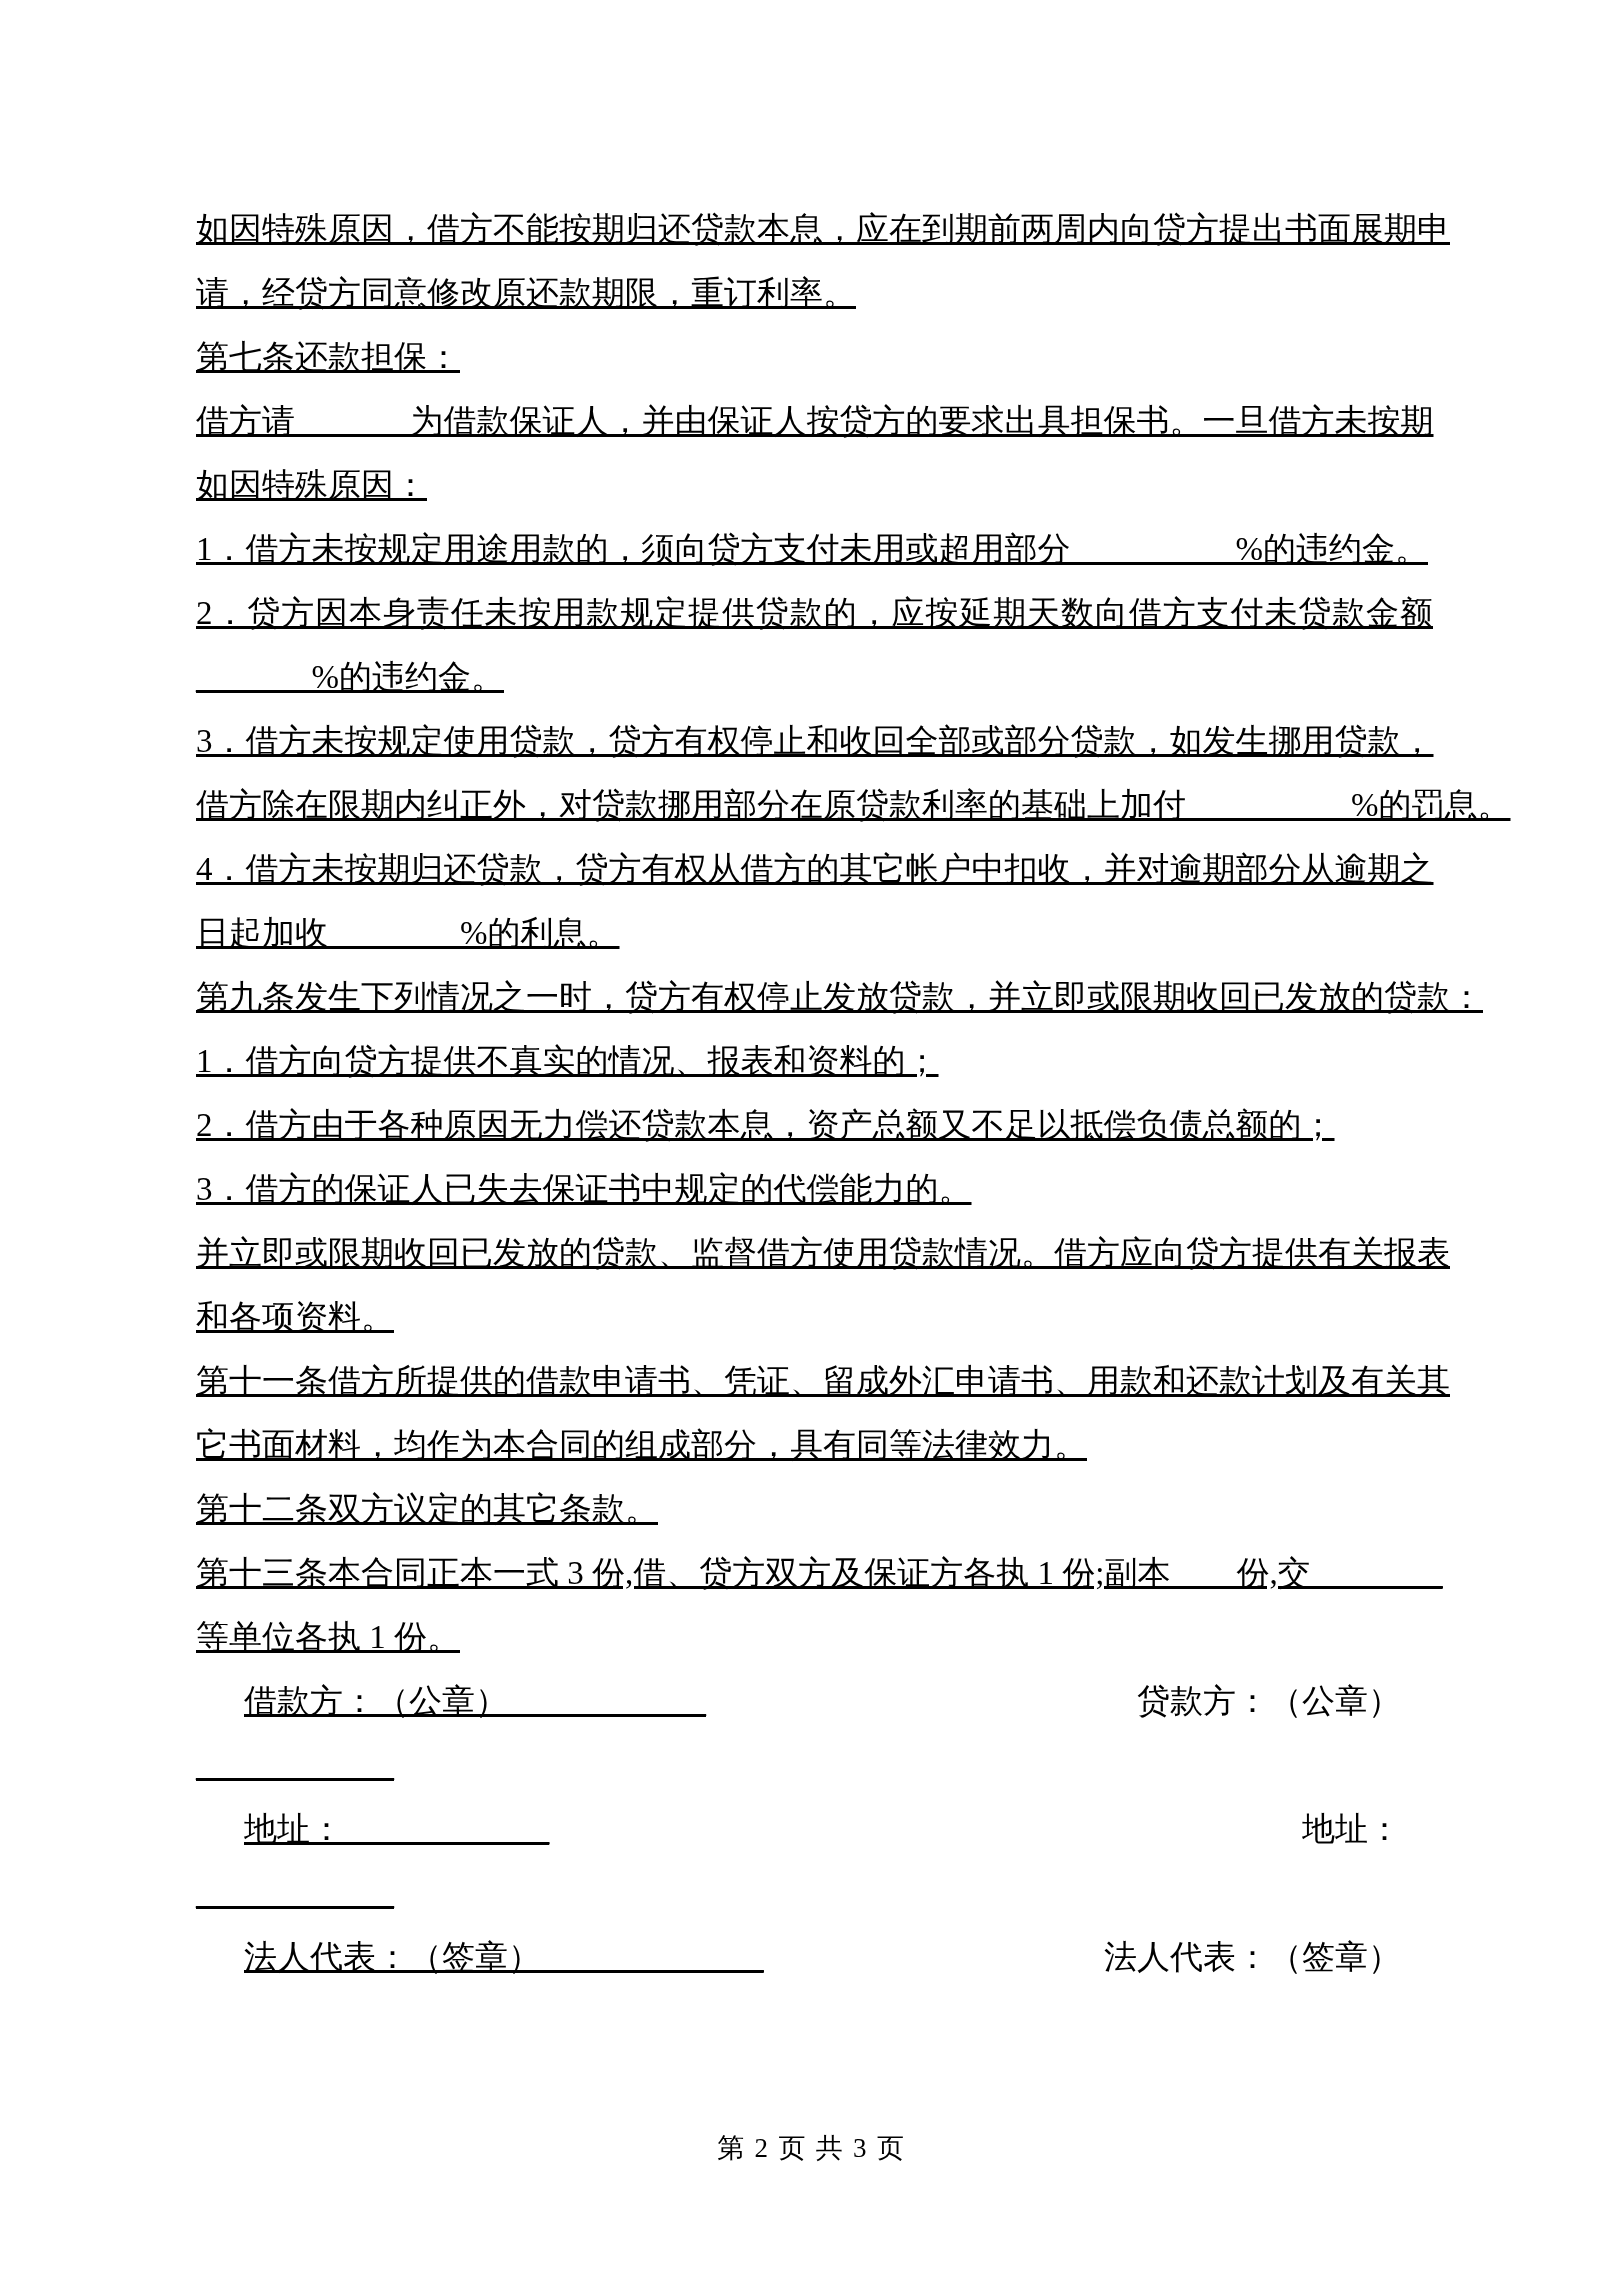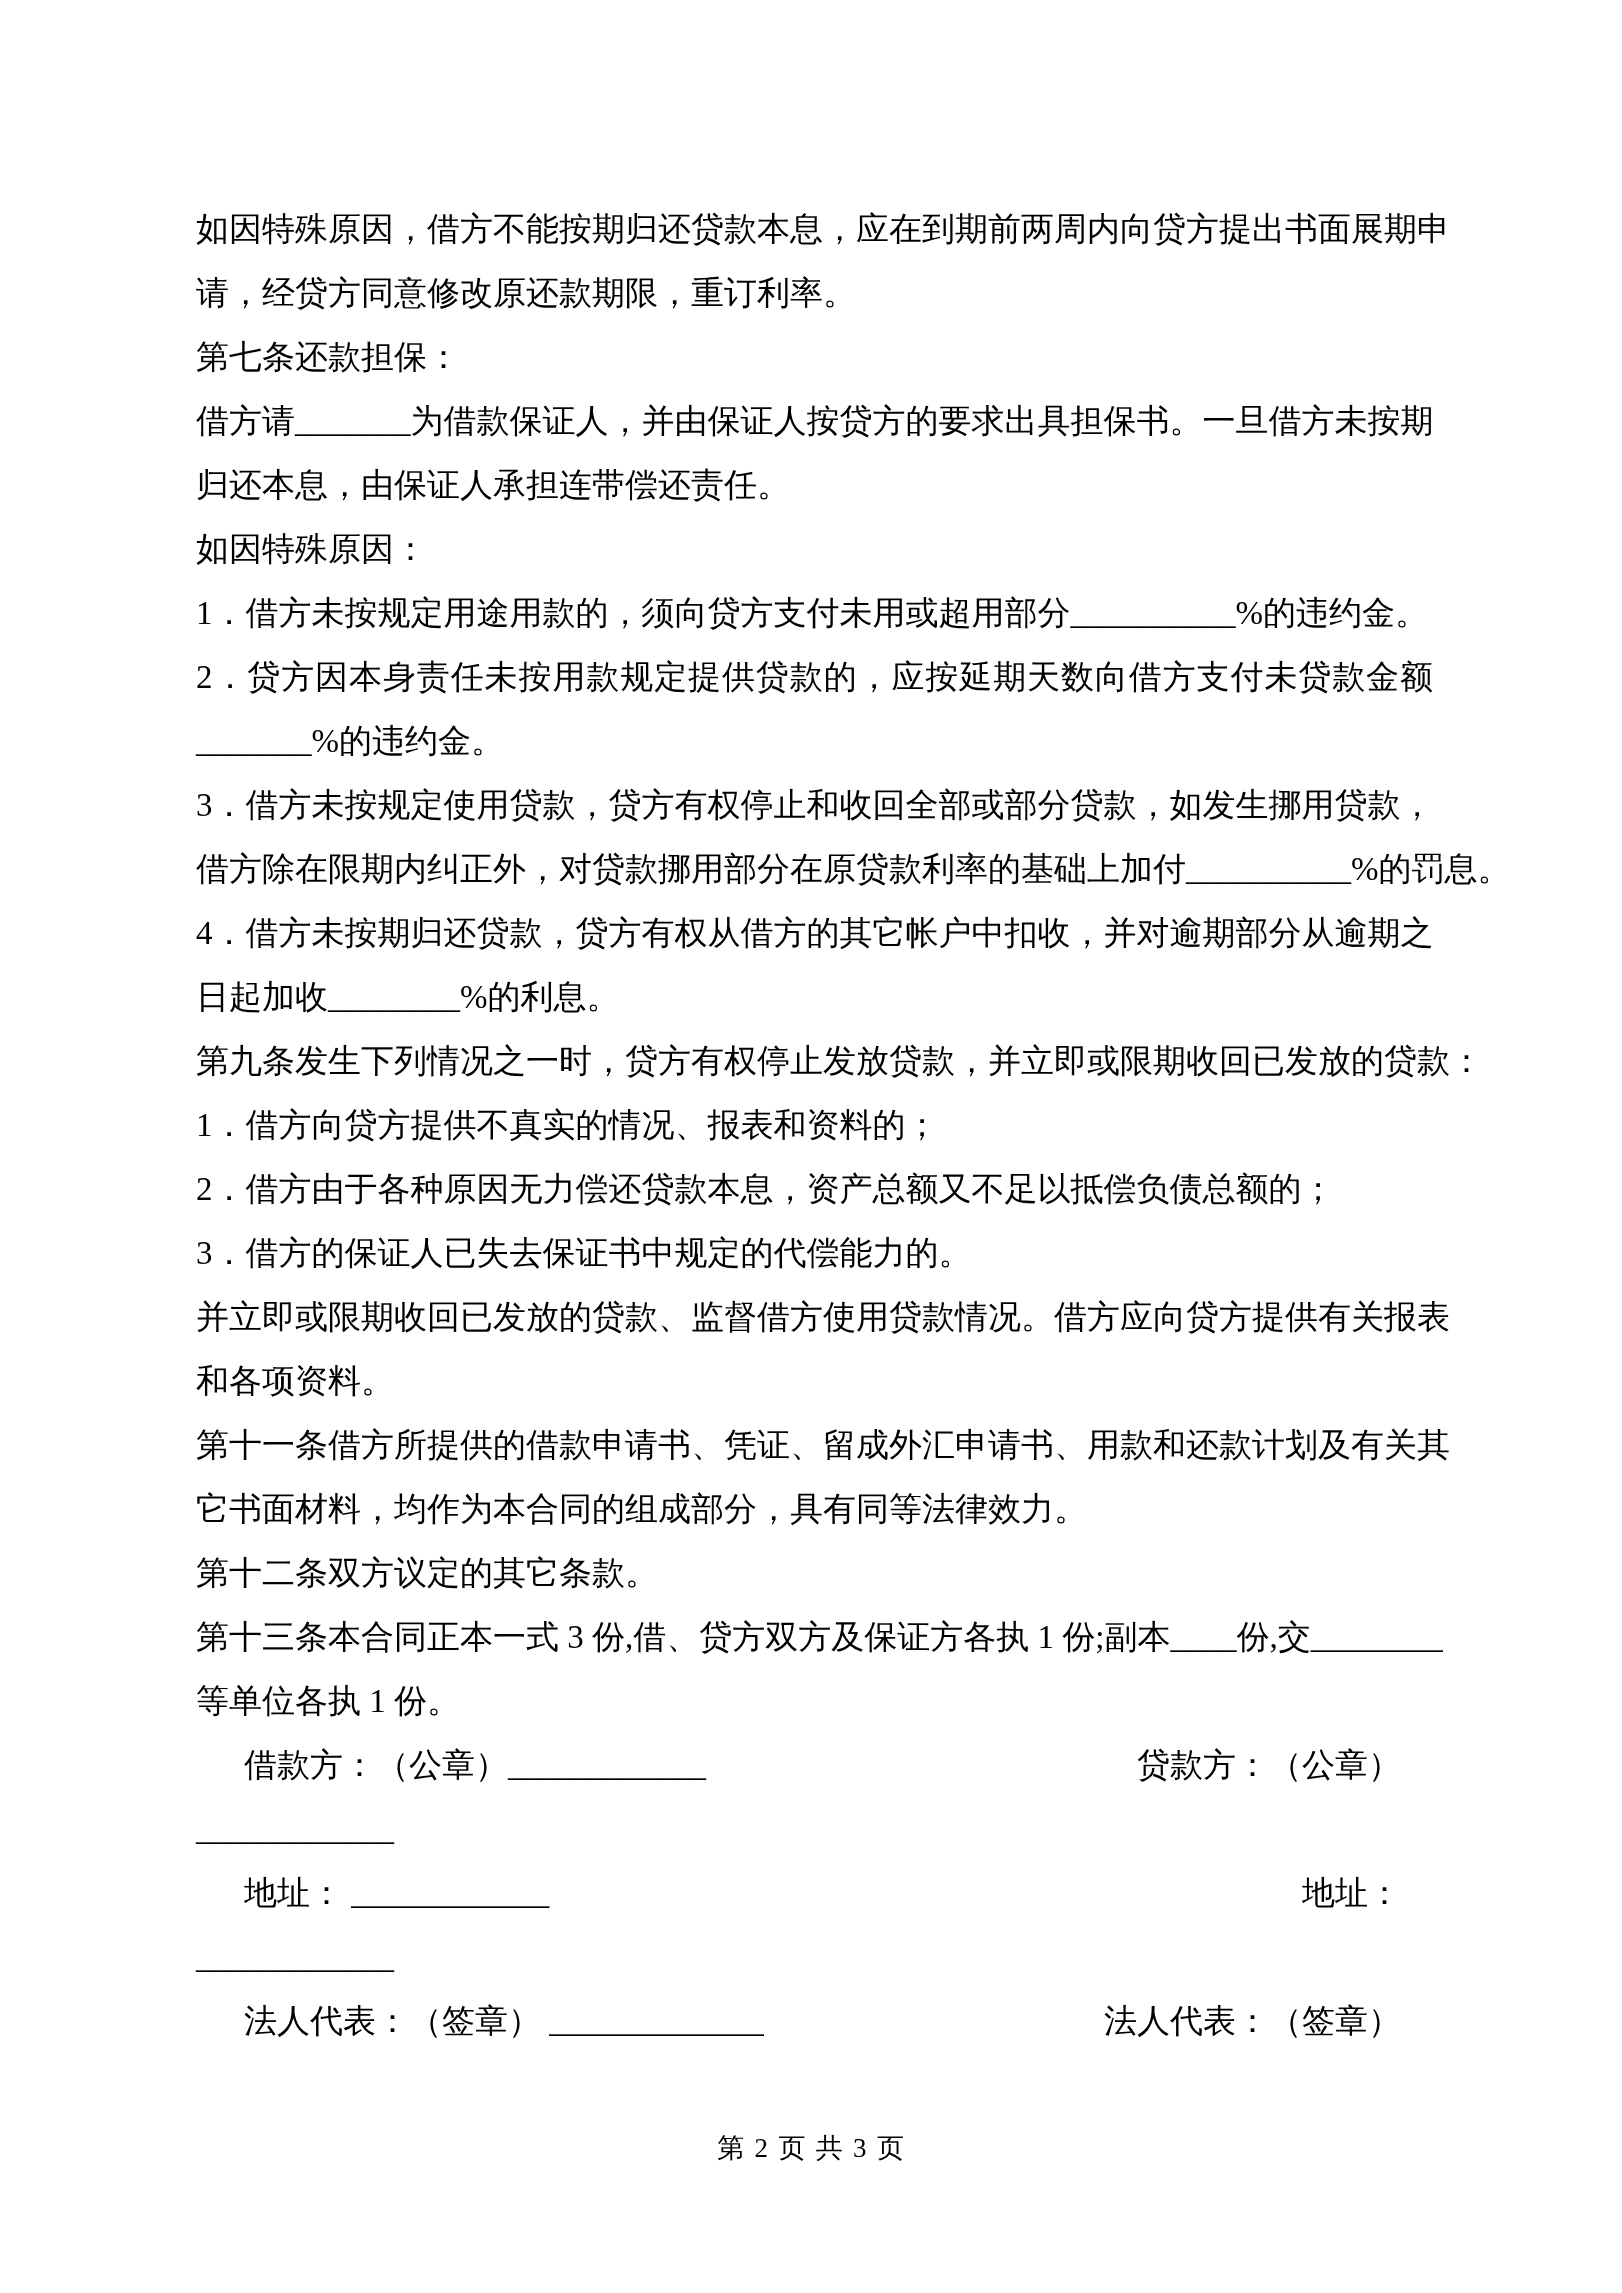--- a/index.html
+++ b/index.html
@@ -19,20 +19,21 @@
     top: 197px;
     width: 1237px;
   }
   .ln {
     position: relative;
     height: 64px;
     line-height: 64px;
     font-size: 33px;
     white-space: nowrap;
     text-align: left;
+    text-decoration: underline;
   }
   .ln.fill {
     text-align: justify;
     text-align-last: justify;
   }
   .ln .left { white-space: nowrap; margin-left: 48px; }
   .ln .right {
     position: absolute;
     right: 32px;
     top: 0;
@@ -52,21 +53,20 @@
 </style>
 </head>
 <body>
 
 <div class="page">
   <div class="content">
       <div class="ln fill">如因特殊原因，借方不能按期归还贷款本息，应在到期前两周内向贷方提出书面展期申</div>
       <div class="ln">请，经贷方同意修改原还款期限，重订利率。</div>
       <div class="ln">第七条还款担保：</div>
       <div class="ln fill">借方请_______为借款保证人，并由保证人按贷方的要求出具担保书。一旦借方未按期</div>
-      <div class="ln">归还本息，由保证人承担连带偿还责任。</div>
       <div class="ln">如因特殊原因：</div>
       <div class="ln">1．借方未按规定用途用款的，须向贷方支付未用或超用部分__________%的违约金。</div>
       <div class="ln fill">2．贷方因本身责任未按用款规定提供贷款的，应按延期天数向借方支付未贷款金额</div>
       <div class="ln">_______%的违约金。</div>
       <div class="ln fill">3．借方未按规定使用贷款，贷方有权停止和收回全部或部分贷款，如发生挪用贷款，</div>
       <div class="ln">借方除在限期内纠正外，对贷款挪用部分在原贷款利率的基础上加付__________%的罚息。</div>
       <div class="ln fill">4．借方未按期归还贷款，贷方有权从借方的其它帐户中扣收，并对逾期部分从逾期之</div>
       <div class="ln">日起加收________%的利息。</div>
       <div class="ln">第九条发生下列情况之一时，贷方有权停止发放贷款，并立即或限期收回已发放的贷款：</div>
       <div class="ln">1．借方向贷方提供不真实的情况、报表和资料的；</div>

